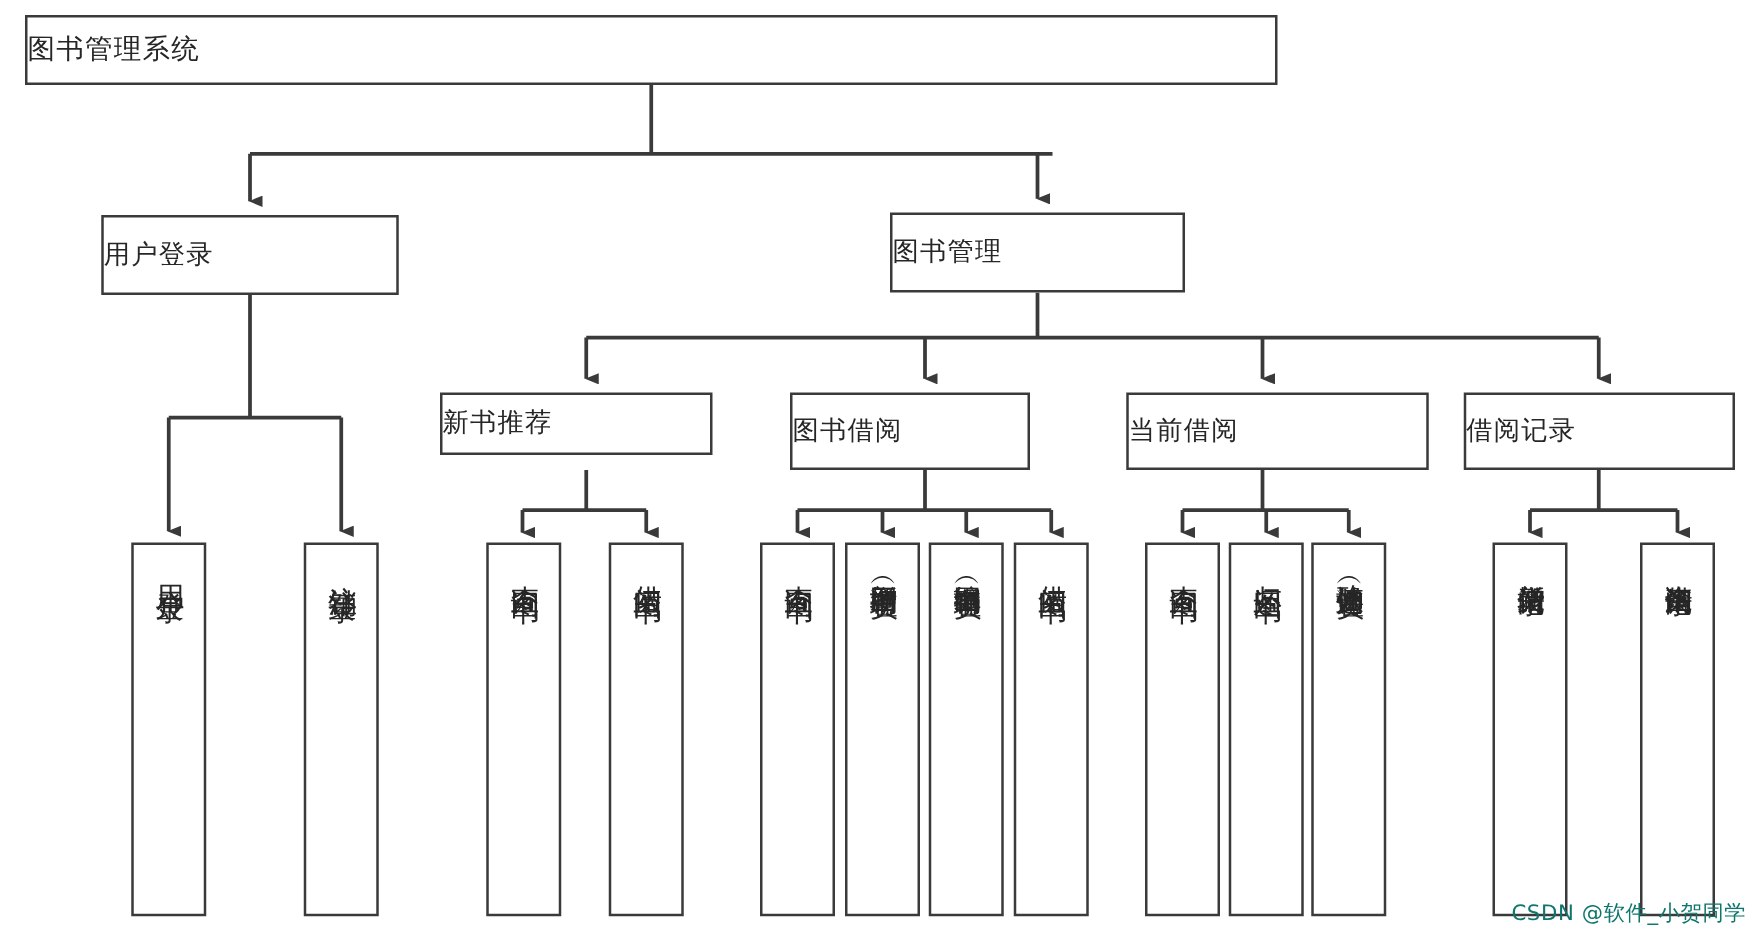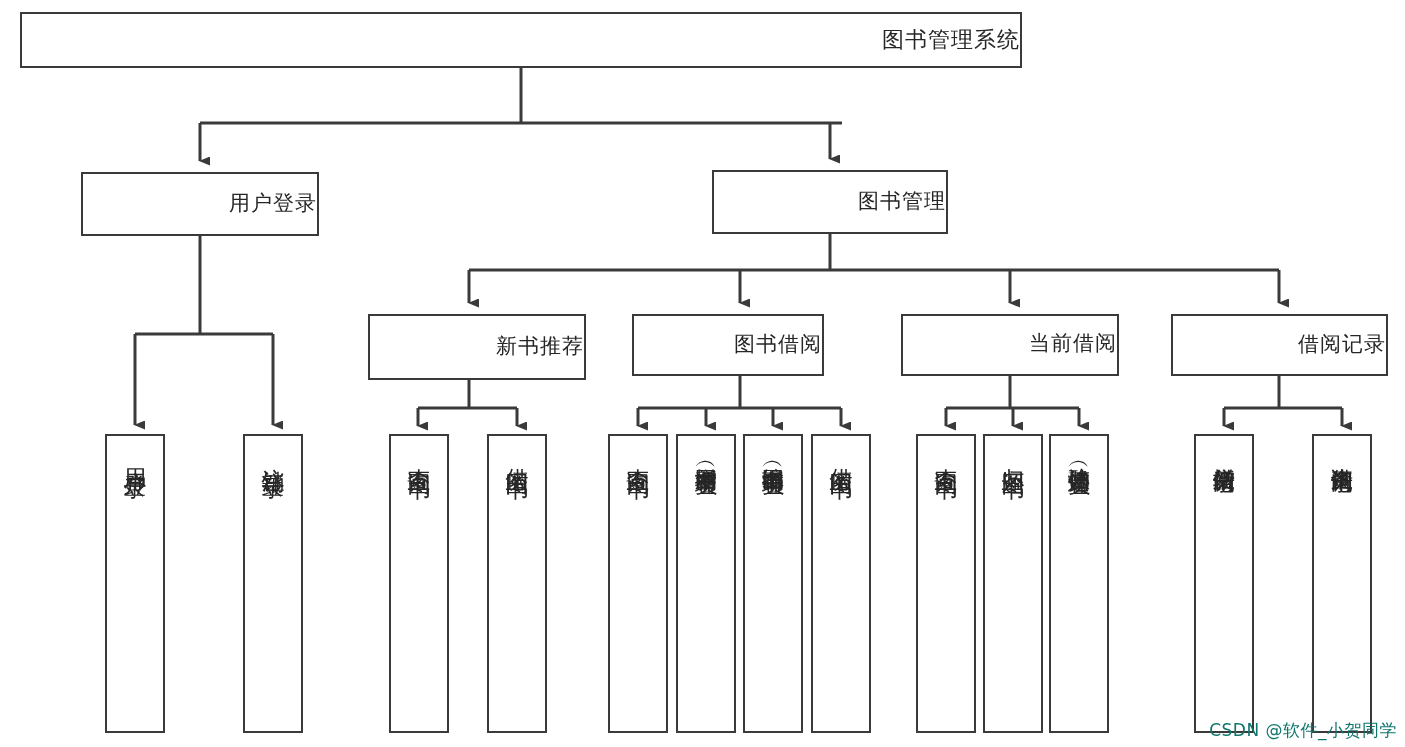--- a/index.html
+++ b/index.html
@@ -26,21 +26,21 @@
     height: 747px;
     pointer-events: none;
   }
   .node {
     position: absolute;
     box-sizing: border-box;
     background: #ffffff;
     border: 2px solid #3a3a3a;
     display: flex;
     align-items: center;
-    justify-content: flex-end;
+    justify-content: flex-start;
     color: #262626;
   }
   .node.h {
     
   }
   .node.h .label {
     font-size: 21px;
     line-height: 1.2;
     letter-spacing: 1px;
     white-space: nowrap;
@@ -136,27 +136,27 @@
     <span class="label">图书管理系统</span>
   </div>
 
   <div class="node h" style="left:81px; top:172px; width:238px; height:64px;">
     <span class="label">用户登录</span>
   </div>
   <div class="node h" style="left:712px; top:170px; width:236px; height:64px;">
     <span class="label">图书管理</span>
   </div>
 
-  <div class="node h" style="left:368px; top:314px; width:218px; height:66px;">
+  <div class="node h" style="left:352px; top:314px; width:218px; height:50px;">
     <span class="label">新书推荐</span>
   </div>
   <div class="node h" style="left:632px; top:314px; width:192px; height:62px;">
     <span class="label">图书借阅</span>
   </div>
-  <div class="node h" style="left:901px; top:314px; width:218px; height:62px;font-family:Liberation Mono, monospace;">
+  <div class="node h" style="left:901px; top:314px; width:242px; height:62px;">
     <span class="label">当前借阅</span>
   </div>
   <div class="node h" style="left:1171px; top:314px; width:217px; height:62px;">
     <span class="label">借阅记录</span>
   </div>
 
   <div class="node v" style="left:105px; top:434px; width:60px; height:299px;">
     <span class="label">用户登录</span>
   </div>
   <div class="node v" style="left:243px; top:434px; width:60px; height:299px;">

